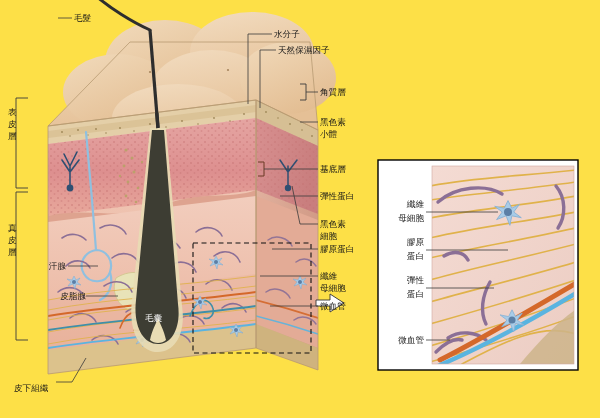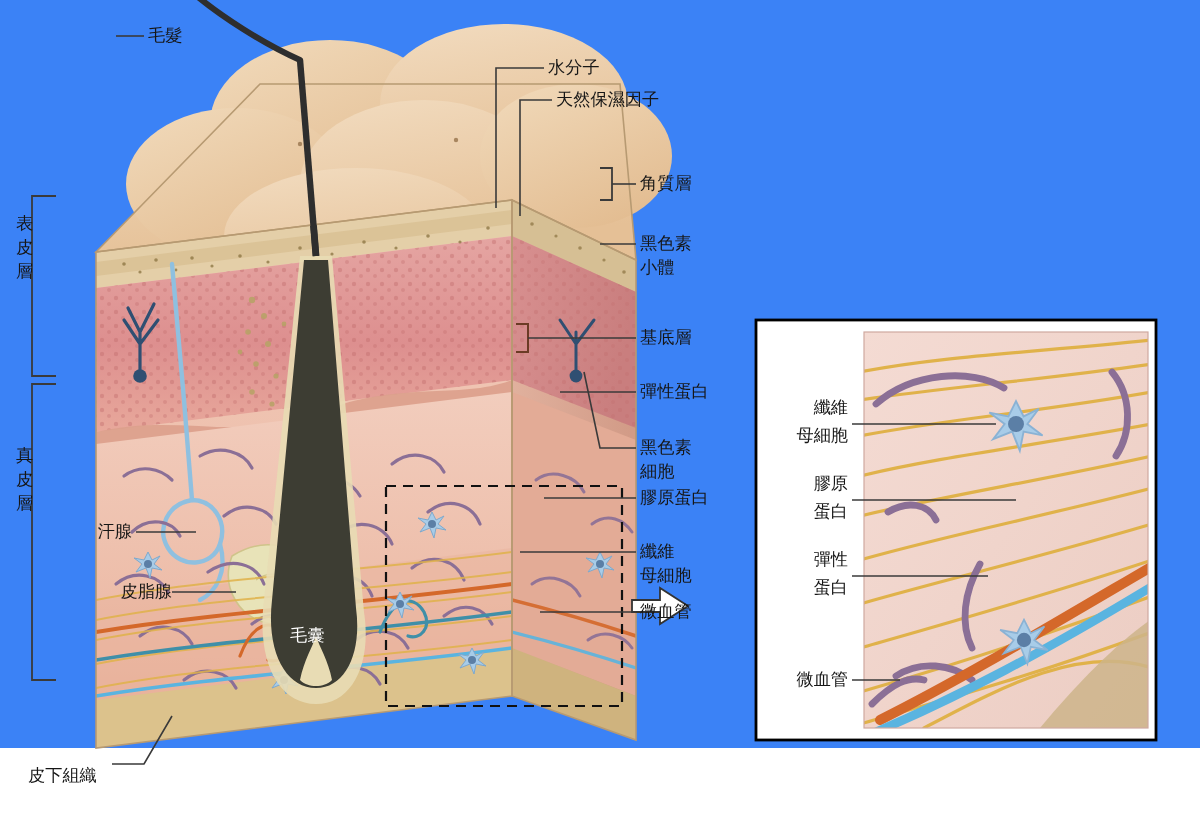--- a/index.html
+++ b/index.html
@@ -1,18 +1,18 @@
 <!DOCTYPE html>
 <html><head>
 <meta charset="utf-8">
 <style>
   html,body{margin:0;padding:0;background:#ffffff;}
   body{width:600px;height:418px;overflow:hidden;
        font-family:"DejaVu Sans","Liberation Sans",sans-serif;}
-  #stage{position:relative;width:600px;height:374px;background:#3b82f6;text-align:right;}
+  #stage{position:relative;width:600px;height:418px;background:#fde047;text-align:right;}
   svg{display:block;}
   .lbl{font-size:8.6px;fill:#161616;font-family:"DejaVu Sans","Liberation Sans",sans-serif;
        dominant-baseline:middle;}
   .lbl-w{font-size:8.6px;fill:#ffffff;font-family:"DejaVu Sans","Liberation Sans",sans-serif;
        dominant-baseline:middle;}
   .leader{stroke:#3a3a3a;stroke-width:0.8;fill:none;}
   .brk{stroke:#3a3a3a;stroke-width:0.9;fill:none;}
   .brk-d{stroke:#6b3b25;stroke-width:1;fill:none;}
 </style>
 </head>

